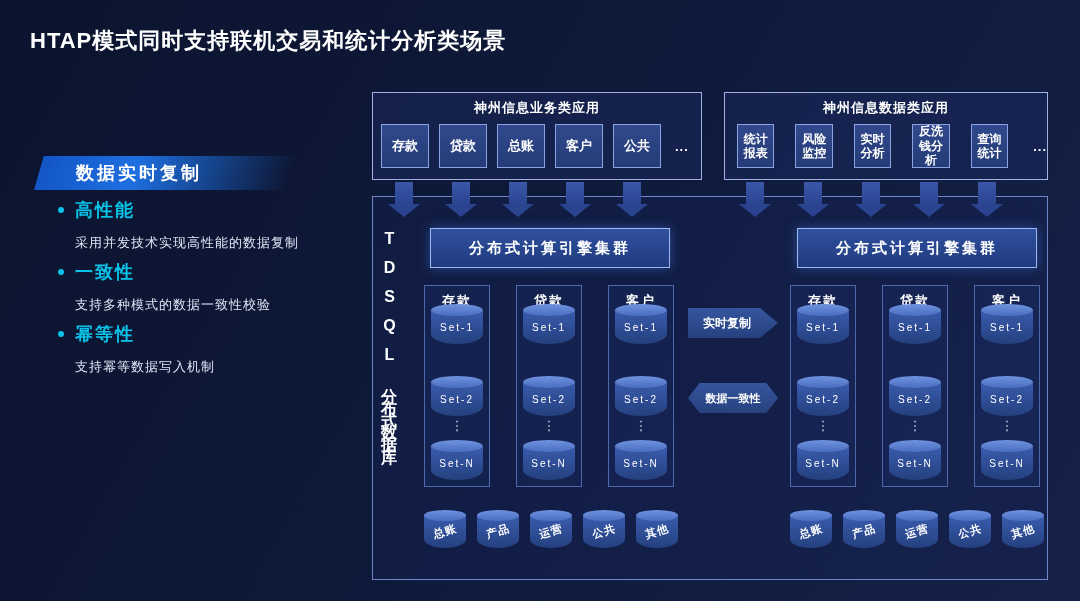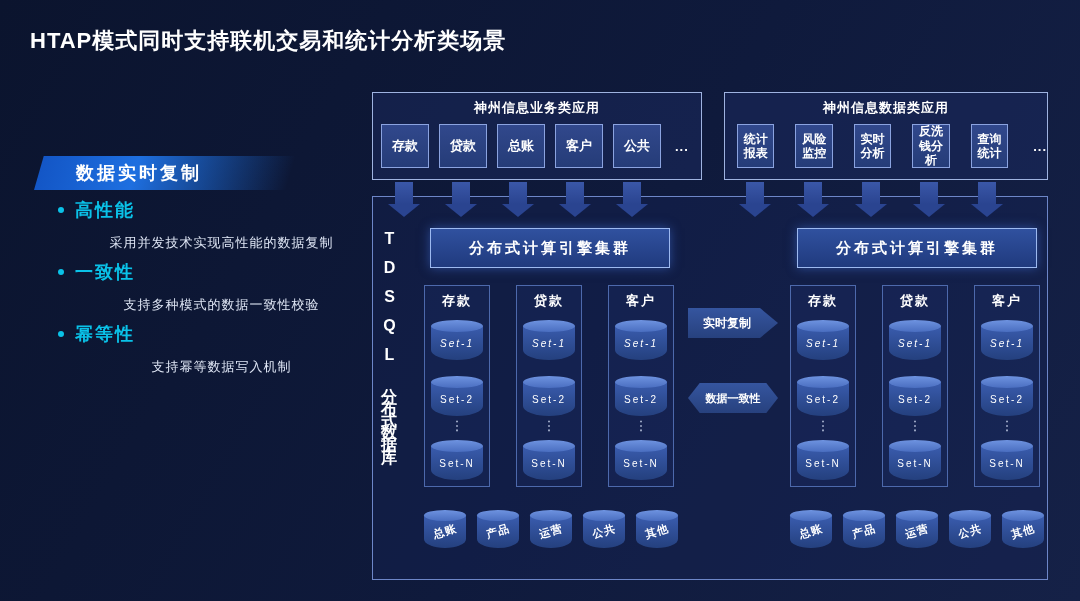--- a/index.html
+++ b/index.html
@@ -15,21 +15,21 @@
   .banner { position:absolute; left:34px; top:156px; width:252px; height:34px; }
   .banner::before { content:""; position:absolute; inset:0;
     background:linear-gradient(90deg,#1356c6 0%, #1e6fe0 38%, rgba(30,100,220,0) 100%);
     transform:skewX(-16deg); transform-origin:bottom left; }
   .banner-text { position:relative; display:block; line-height:34px; padding-left:42px;
     font-size:18px; font-weight:bold; letter-spacing:3px; }
   .feature { position:absolute; left:58px; width:310px; }
   .feat-head { display:flex; align-items:center; gap:11px; }
   .bullet { width:6px; height:6px; border-radius:50%; background:#0ac2e8; flex:0 0 auto; }
   .feat-name { font-size:18px; font-weight:bold; color:#0ac2e8; letter-spacing:2px; }
-  .feat-desc { margin:12px 0 0 17px; font-size:13px; color:#dfe6f5; letter-spacing:1px;text-align:center; }
+  .feat-desc { margin:12px 0 0 17px; font-size:13px; color:#dfe6f5; letter-spacing:1px; }
 
   
   .apps-box { position:absolute; top:92px; height:88px; border:1px solid #9fb3e0; background:rgba(28,45,100,0.45); }
   .apps-title { text-align:center; font-size:13px; font-weight:bold; letter-spacing:1px; margin-top:6px; }
   .apps-row { display:flex; align-items:stretch; margin-top:7px; }
   .app-item { background:linear-gradient(180deg,#31488c,#253c78); border:1px solid #8ba3e0;
     display:flex; align-items:center; justify-content:center; text-align:center;
     font-weight:bold; height:44px; white-space:pre-line; line-height:1.2; }
   .biz .apps-row { padding-left:8px; gap:10px; }
   .biz .app-item { width:48px; font-size:13px; }
@@ -55,21 +55,21 @@
 
   .group { position:absolute; top:285px; width:66px; height:202px; border:1px solid #4d69ac; background:rgba(30,48,105,0.3); }
   .group-name { text-align:center; font-size:13px; font-weight:bold; letter-spacing:2px; margin-top:6px; }
   .cyl { position:absolute; left:6px; width:52px; height:34px;
     background:linear-gradient(180deg,#3a5cae 0%, #24407e 100%);
     border-radius:0 0 26px 26px / 0 0 10px 10px; }
   .cyl::before { content:""; position:absolute; left:0; top:-6px; width:100%; height:12px;
     border-radius:50%; background:linear-gradient(180deg,#6e93e0,#4a6ec0); }
   .cyl .cyl-label { position:absolute; left:0; right:0; top:12px; text-align:center;
     font-size:10px; letter-spacing:2px; color:#fff; }
-  .set1 { top:40px;font-style:italic; } .set2 { top:96px; } .setN { top:160px; }
+  .set1 { top:24px; } .set2 { top:96px; } .setN { top:160px; }
   .gdots { position:absolute; left:0; right:0; top:134px; text-align:center; font-size:13px; line-height:11px; color:#cfd9f0; }
 
   
   .flow { position:absolute; left:688px; width:90px; height:30px; z-index:2;
     display:flex; align-items:center; justify-content:center; font-size:11px; font-weight:bold; color:#fff;
     background:linear-gradient(180deg,#35559f,#27417e); }
   .flow-right { clip-path:polygon(0 0, 80% 0, 100% 50%, 80% 100%, 0 100%); padding-right:12px; font-size:12px;text-align:center; }
   .flow-both { clip-path:polygon(0 50%, 13% 0, 87% 0, 100% 50%, 87% 100%, 13% 100%); }
 
   

